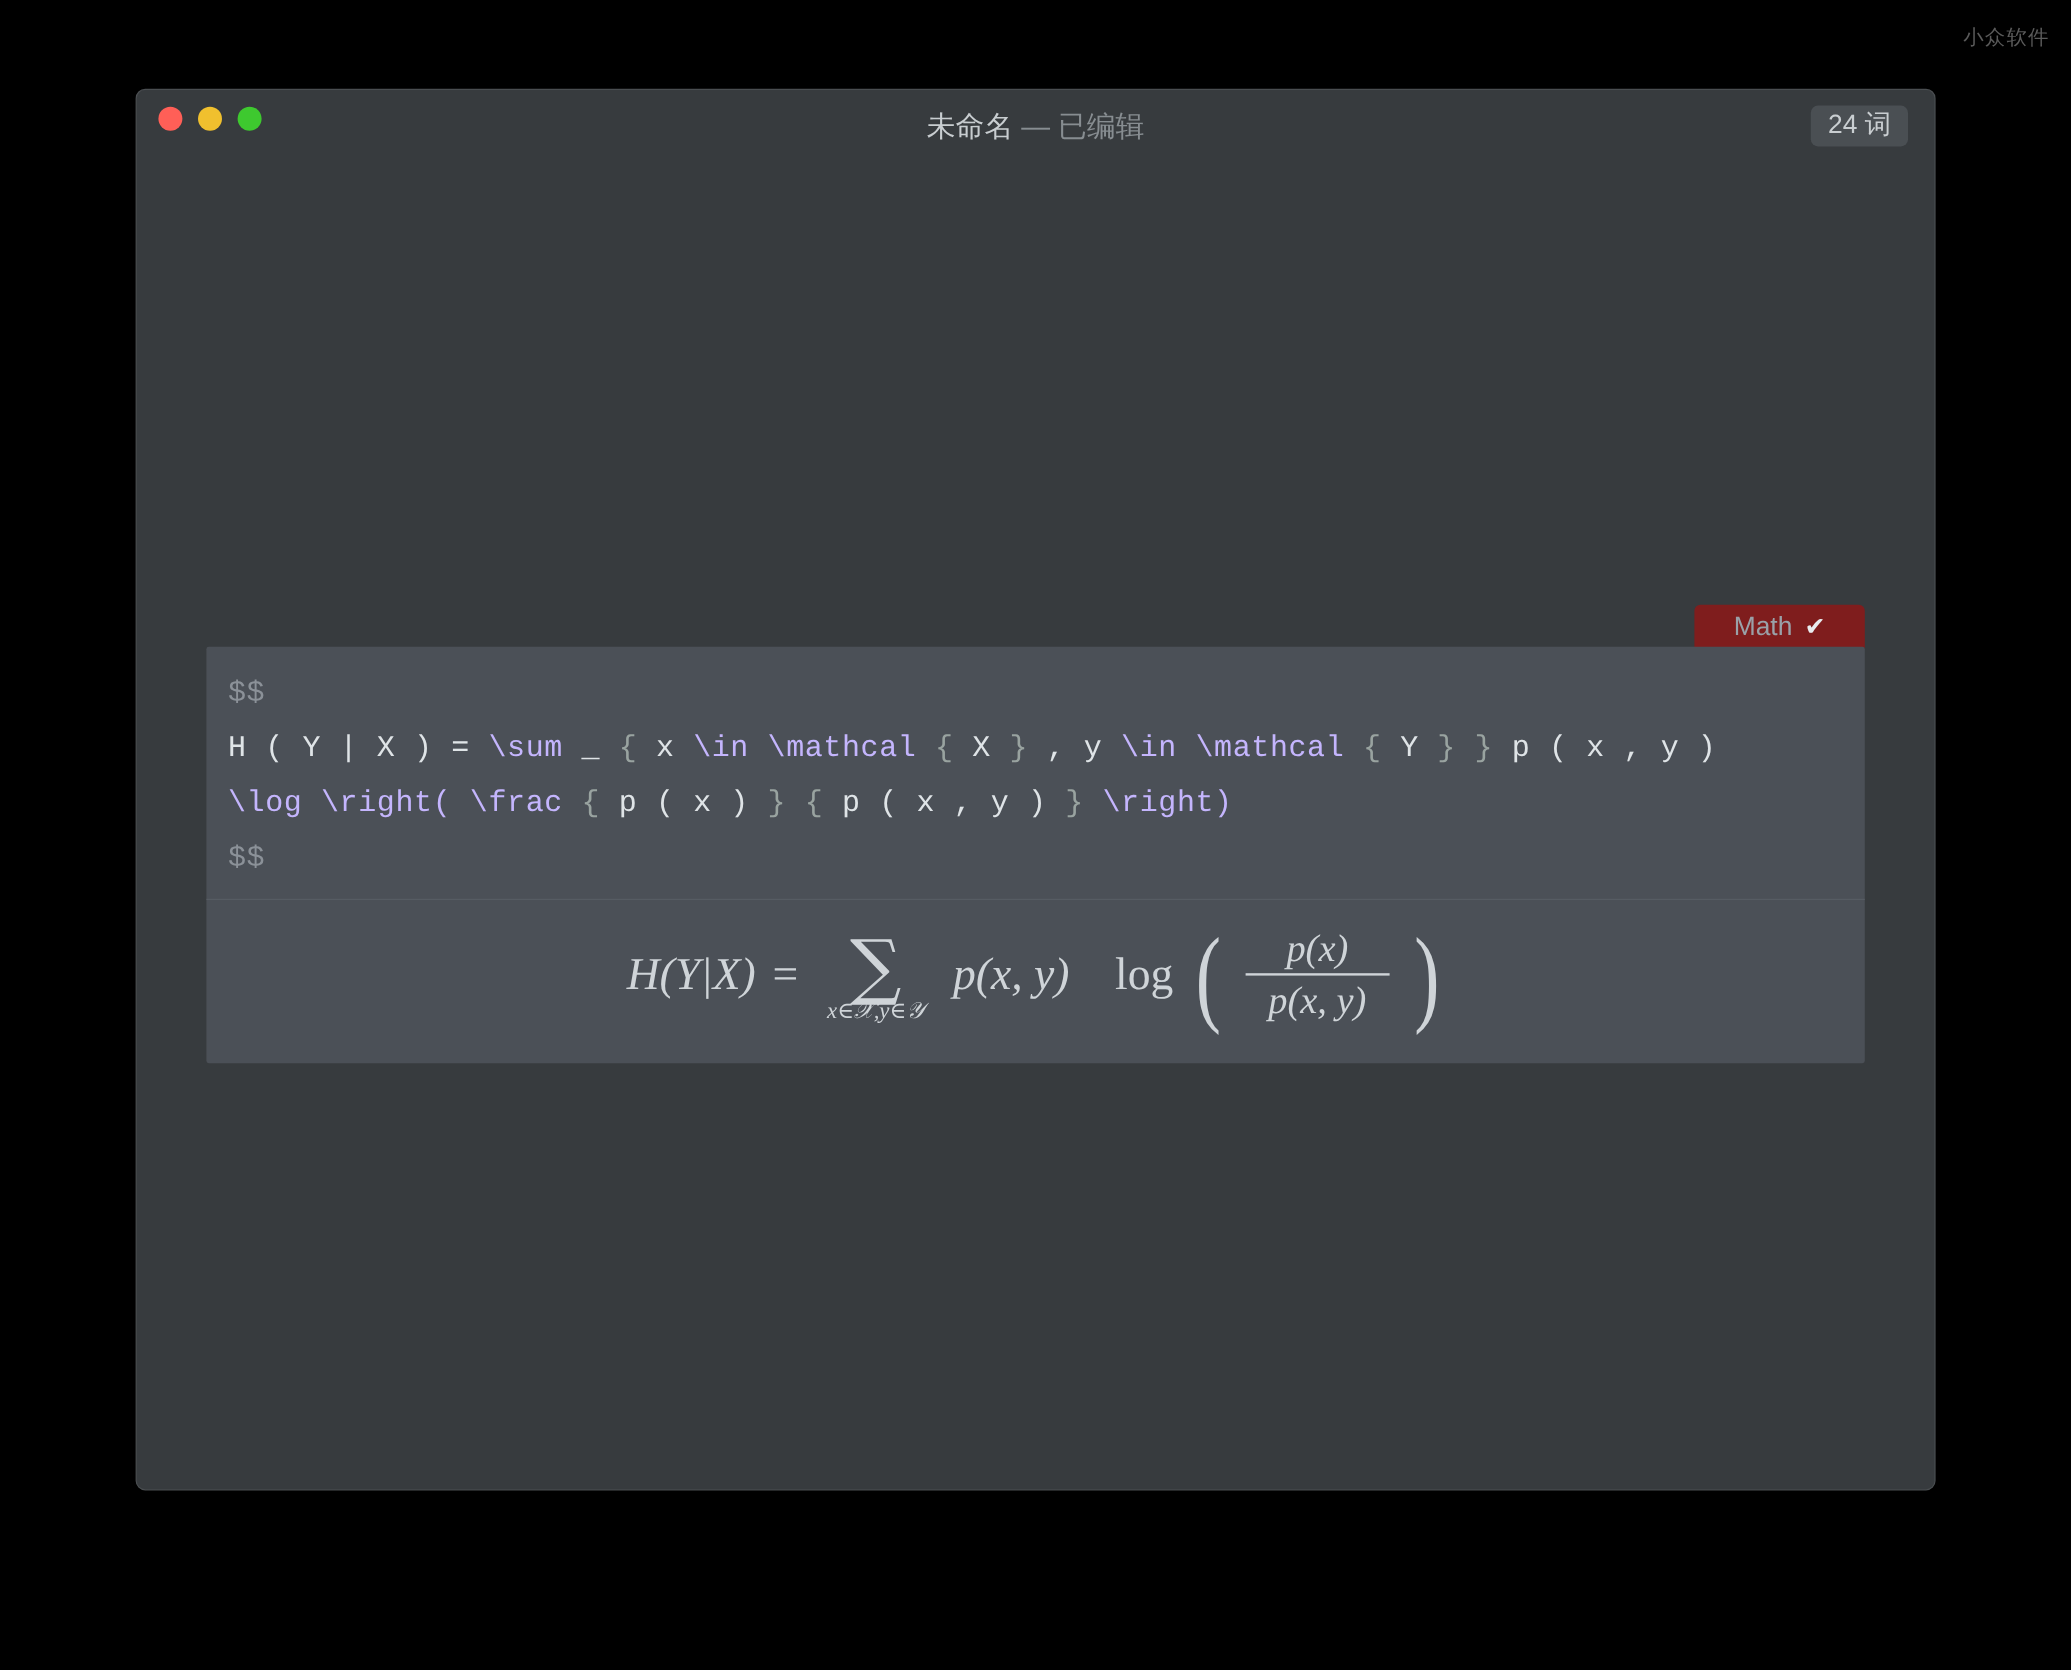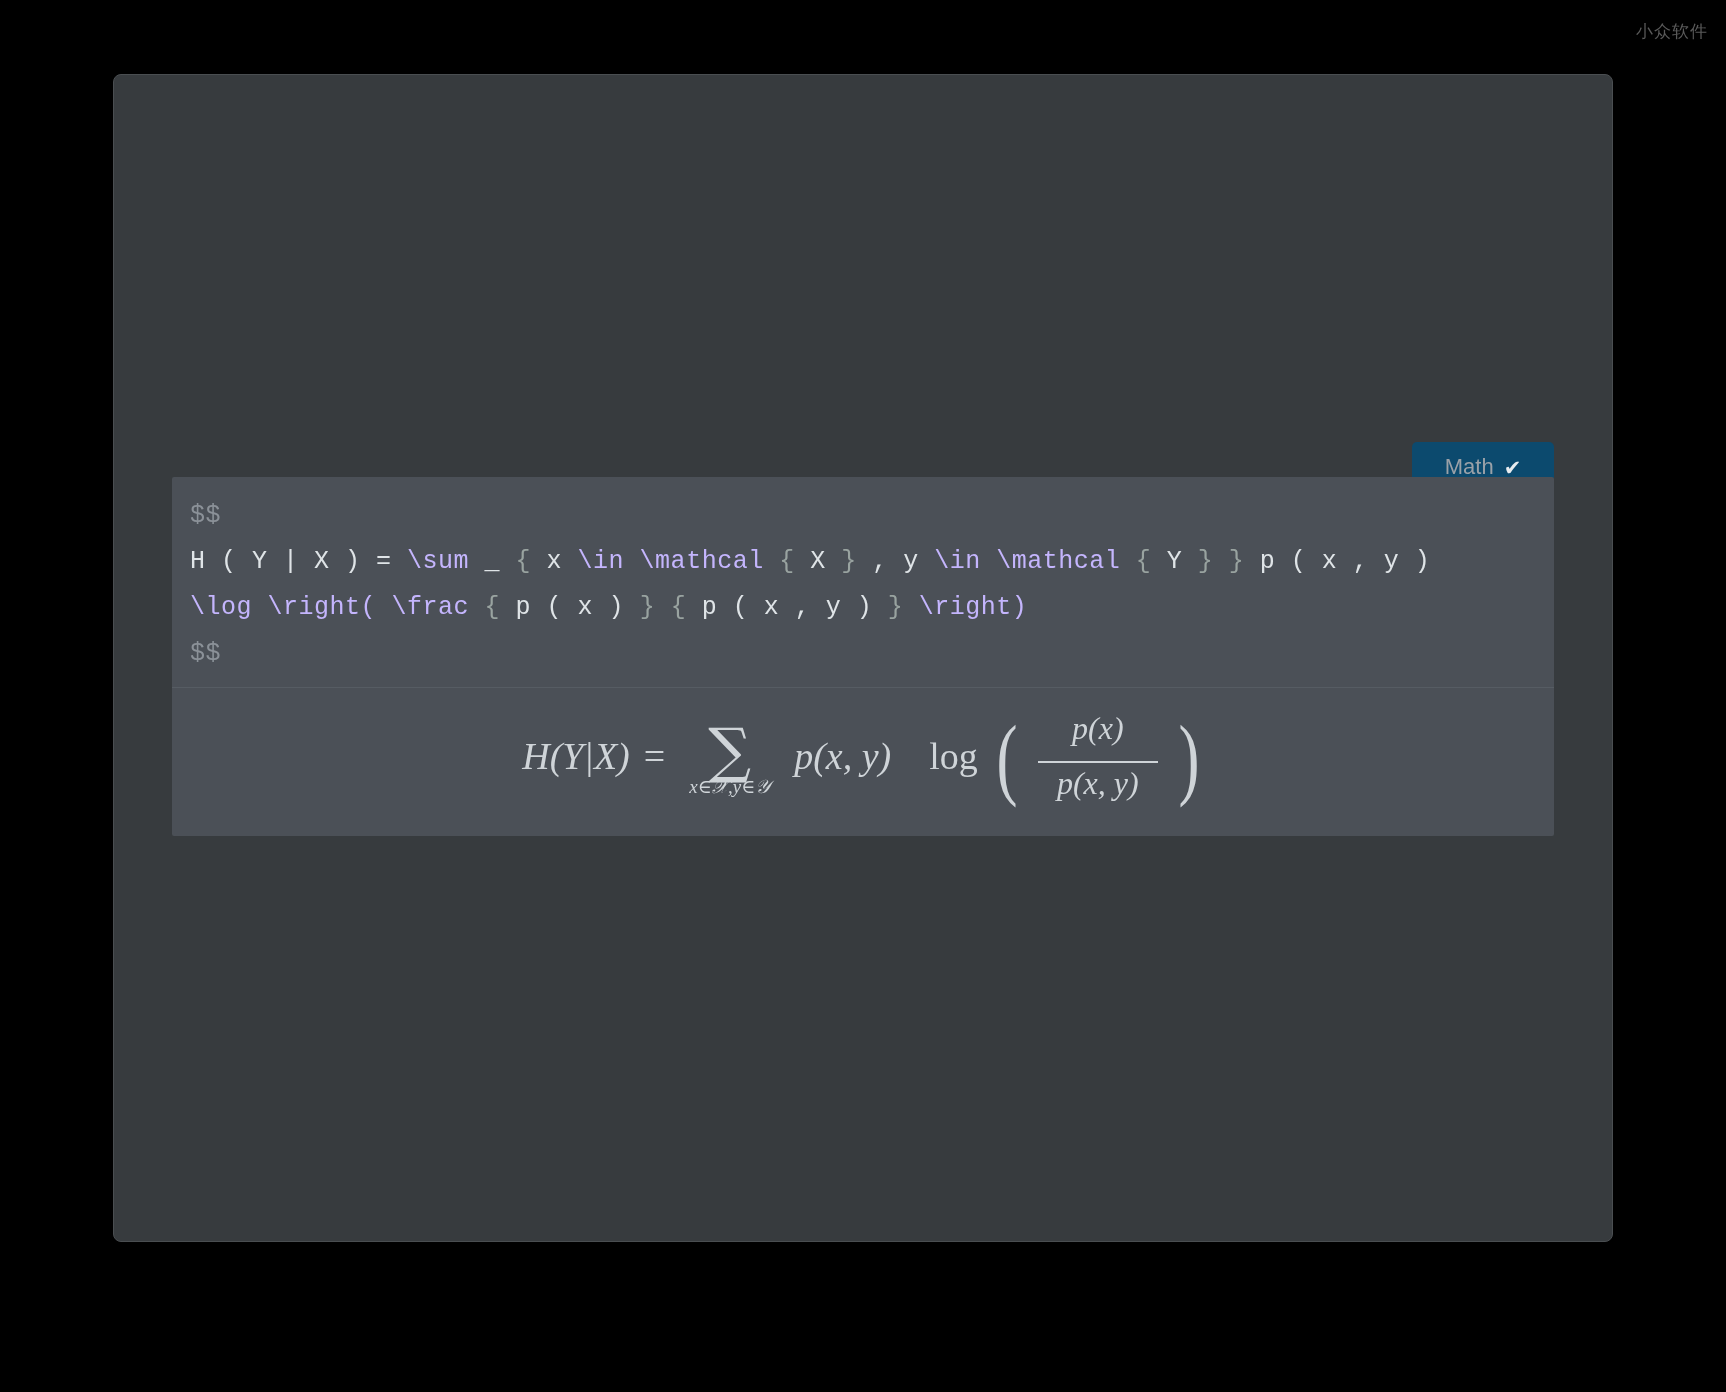--- a/index.html
+++ b/index.html
@@ -105,24 +105,24 @@
     top: 402px;
     width: 1382px;
   }
 
   .math-tab {
     position: absolute;
     right: 0;
     top: -35px;
     width: 142px;
     height: 36px;
-    background: #0c4a6e;
+    background: #7f1d1d;
     border-radius: 5px 5px 0 0;
     display: flex;
-    align-items: flex-end;
+    align-items: center;
     justify-content: center;
     gap: 10px;
     box-sizing: border-box;
   }
   .math-tab .label {
     font-size: 22px;
     color: #9aa1a8;
     line-height: 1;
   }
   .math-tab .check {
@@ -203,37 +203,50 @@
     transform: scaleX(0.7);
     display: inline-block;
   }
   .frac {
     display: inline-flex;
     flex-direction: column;
     align-items: center;
     font-size: 32px;
     margin: 0 2px;
   }
-  .frac .num { padding: 0 8px 14px 8px; }
+  .frac .num { padding: 0 8px 2px 8px; }
   .frac .bar {
     height: 2px;
     background: #cfd4d8;
     width: 100%;
     min-width: 120px;
   }
   .frac .den { padding: 2px 8px 0 8px; }
   .log-lbl { font-style: normal; margin-left: 24px; font-family: Liberation Serif, serif; }
 </style>
 </head>
 <body>
 
 <div class="watermark">小众软件</div>
 
 <div class="window">
 
+  <div class="titlebar">
+
+    <div class="traffic">
+      <span class="dot red"></span>
+      <span class="dot yellow"></span>
+      <span class="dot green"></span>
+    </div>
+
+    <div class="title-text"><span>未命名</span><span class="muted"> — </span><span class="muted">已编辑</span></div>
+
+    <div class="wordcount">24 词</div>
+
+  </div>
 
   <div class="editor">
 
     <div class="math-block">
 
       <div class="math-tab">
         <span class="label">Math</span>
         <span class="check">✔</span>
       </div>
 

